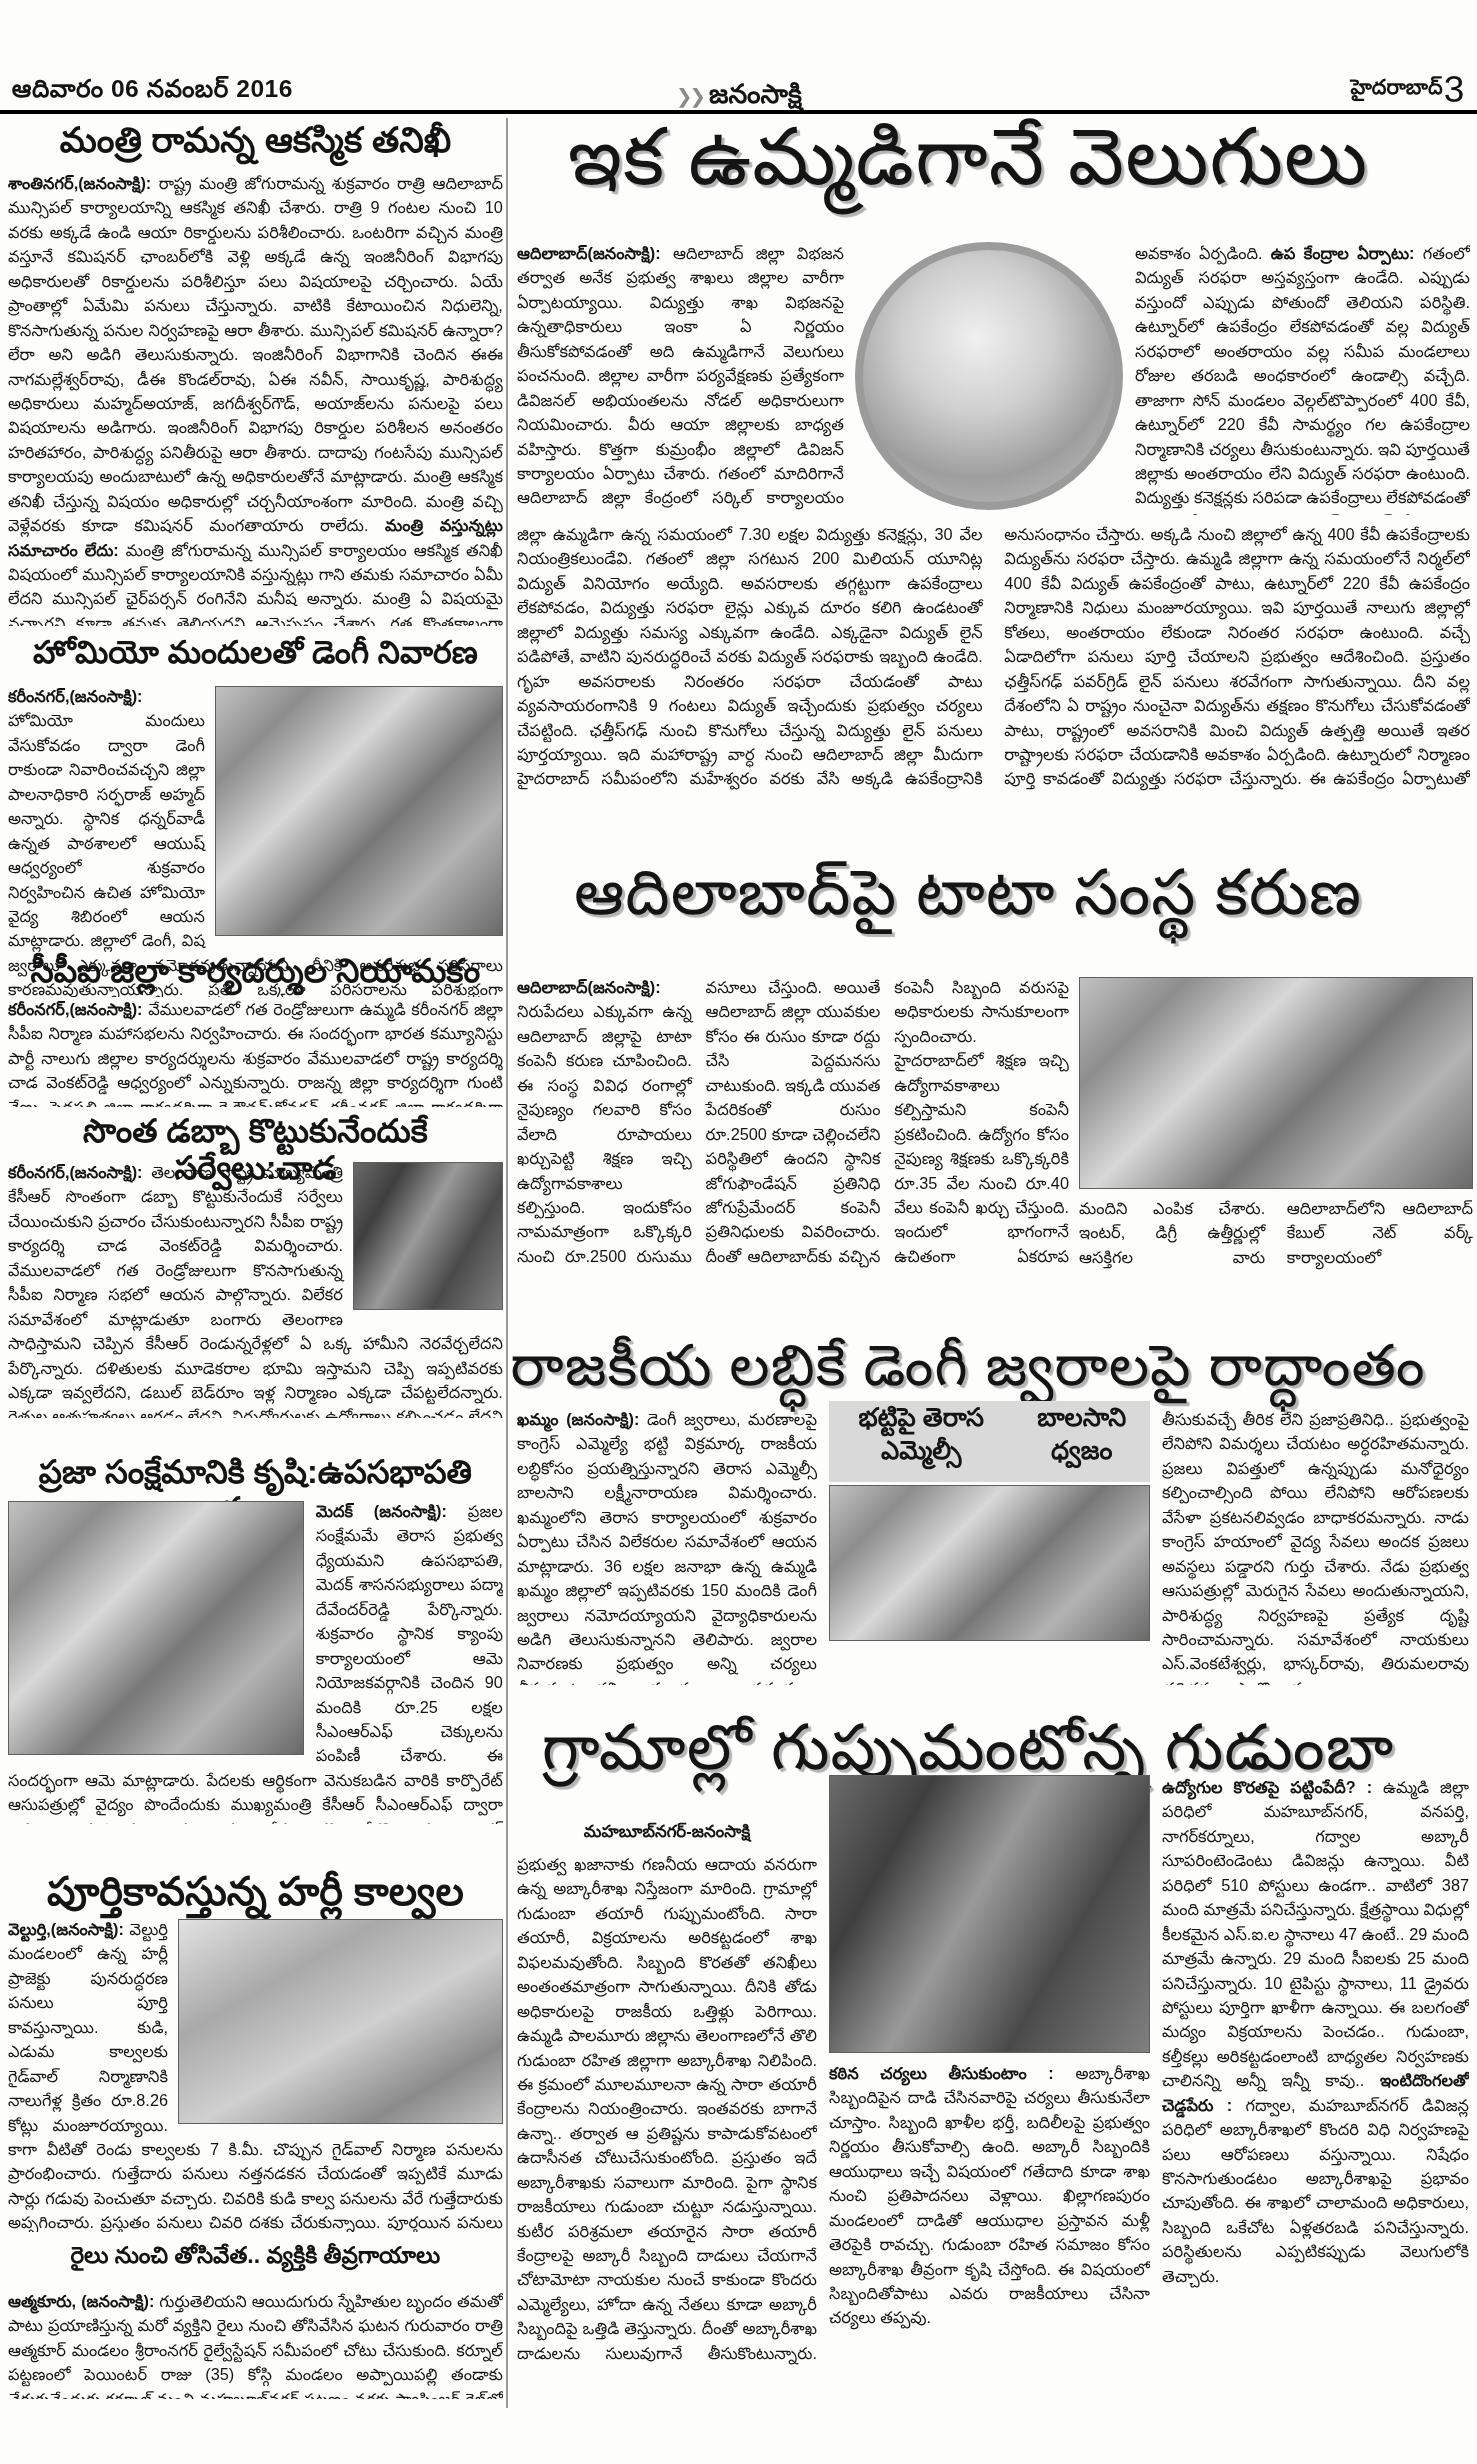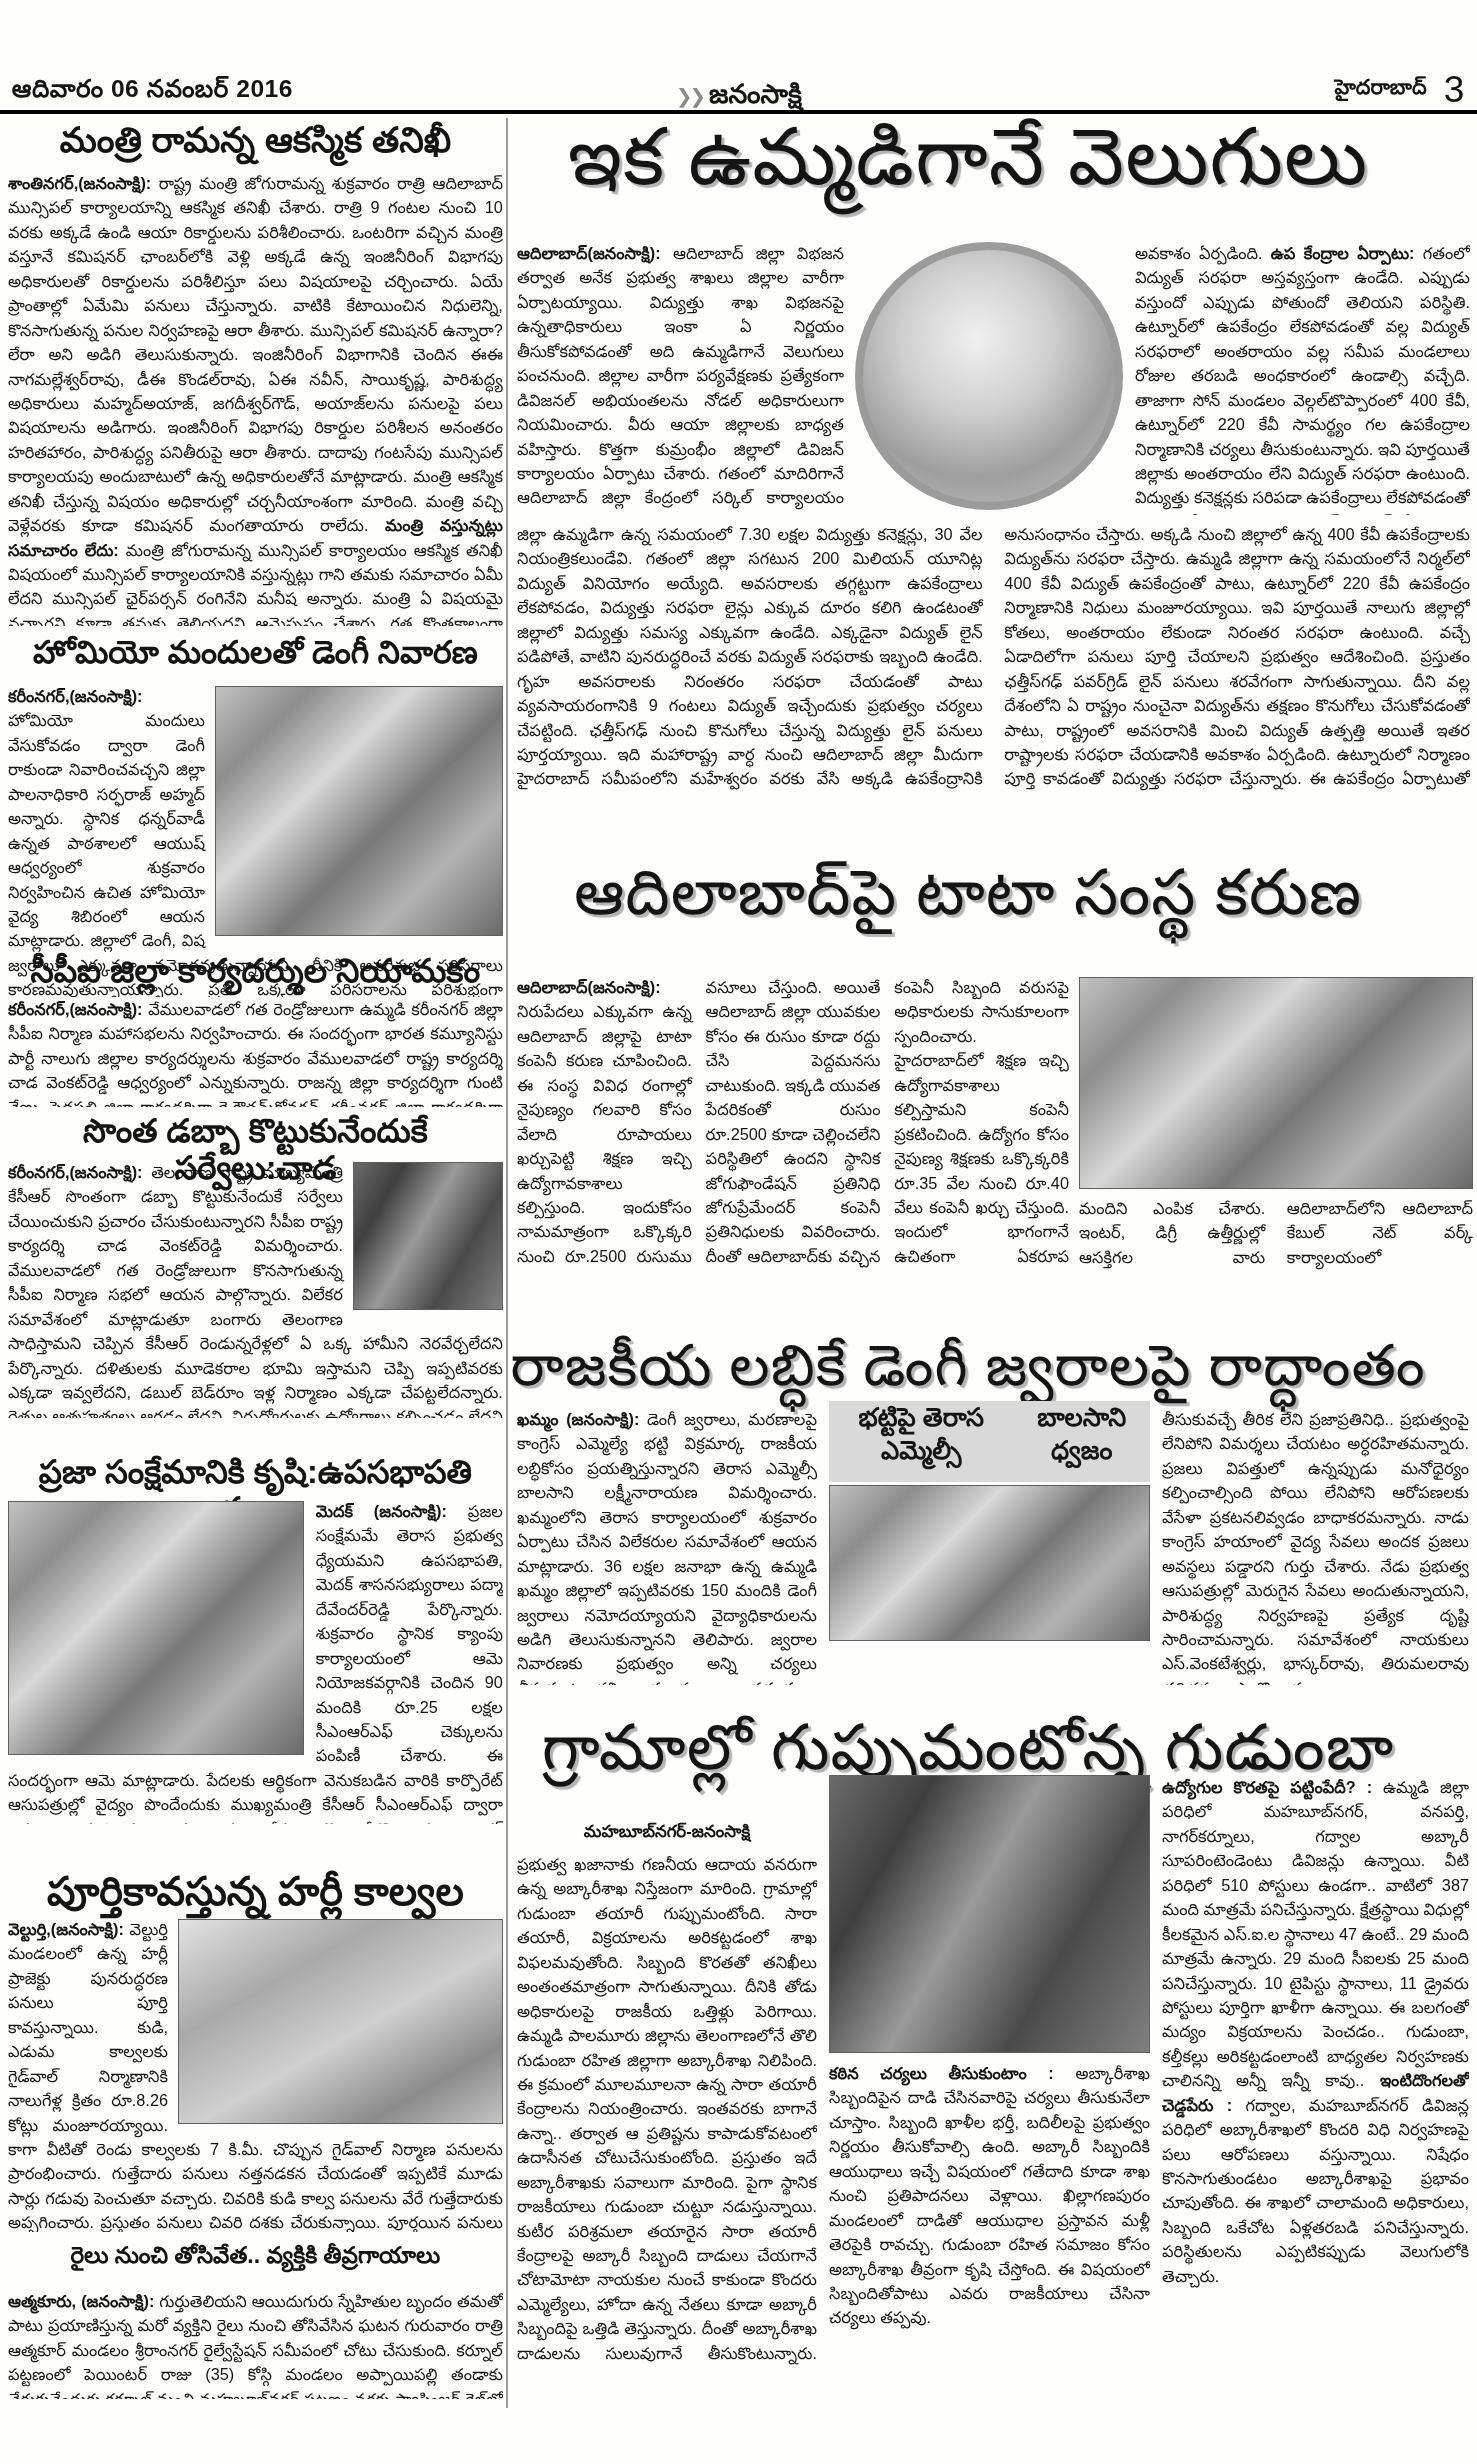--- a/index.html
+++ b/index.html
@@ -2,21 +2,21 @@
 <html><head>
 <meta charset="utf-8">
 <style>
   html,body{margin:0;padding:0;background:#dcdcdc;}
   .page{position:relative;width:1478px;height:2465px;background:#fdfdfc;overflow:hidden;
         font-family:"Liberation Sans","DejaVu Sans",sans-serif;color:#141414;}
   
   .hdr-date{position:absolute;left:11.8px;top:75px;font-size:24.6px;font-weight:bold;letter-spacing:0.5px;}
   .hdr-center{position:absolute;left:0;right:0;top:79px;text-align:center;font-size:26.6px;font-weight:bold;}
   .logo-ico{color:#8a8a8a;font-size:19.7px;margin-right:5.9px;letter-spacing:-3px;}
-  .hdr-right{position:absolute;right:13.8px;top:71px;display:flex;align-items:flex-end;gap:17px;}
+  .hdr-right{position:absolute;right:13.8px;top:71px;display:flex;align-items:flex-end;gap:1px;}
   .hdr-city{font-size:20.7px;font-weight:bold;padding-bottom:3.9px;}
   .hdr-page{font-size:37px;font-weight:normal;line-height:1;}
   .toprule{position:absolute;left:0;top:110px;width:1478px;height:3.9px;background:#000;}
   .vdiv{position:absolute;left:506px;top:118px;width:2px;height:2290px;background:#9a9a9a;}
   
   .bd{font-size:16.3px;line-height:1.5;text-align:justify;margin:0;}
   .bd b{font-weight:bold;}
   .clip{overflow:hidden;position:absolute;}
   .lhead{position:absolute;left:7.9px;width:495px;text-align:center;font-weight:bold;line-height:1.15;}
   .bighead{position:absolute;left:490px;width:956px;text-align:center;font-weight:400;

